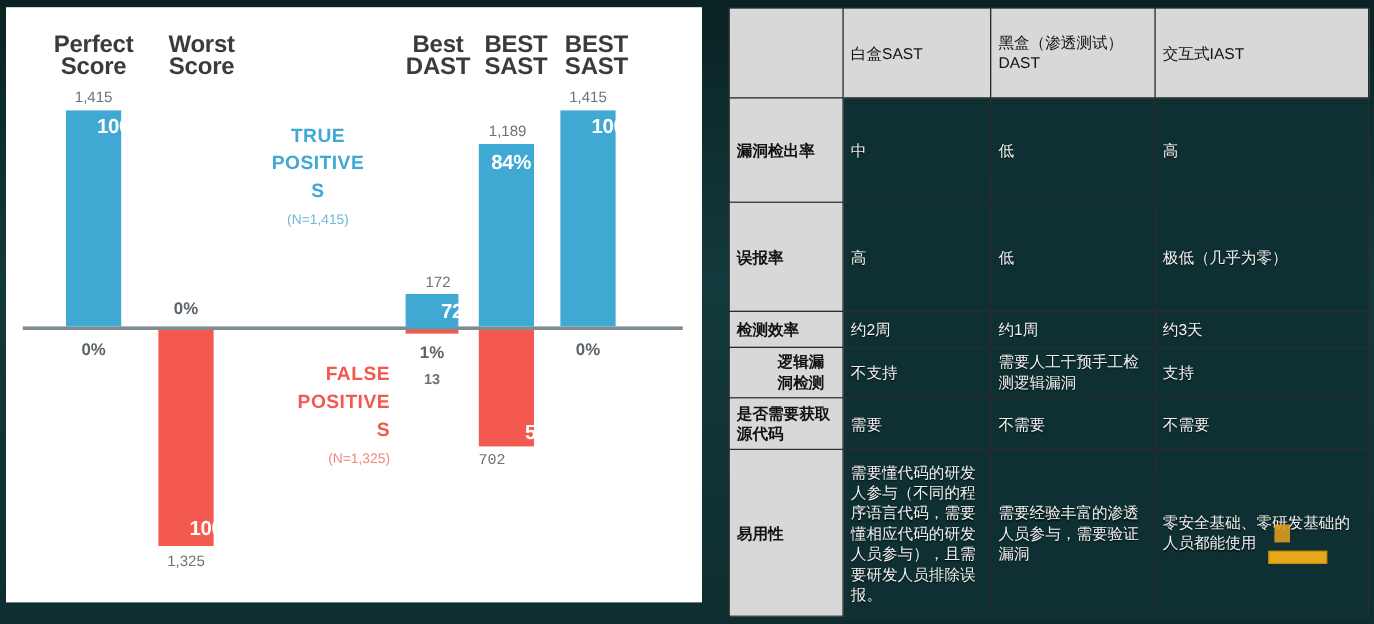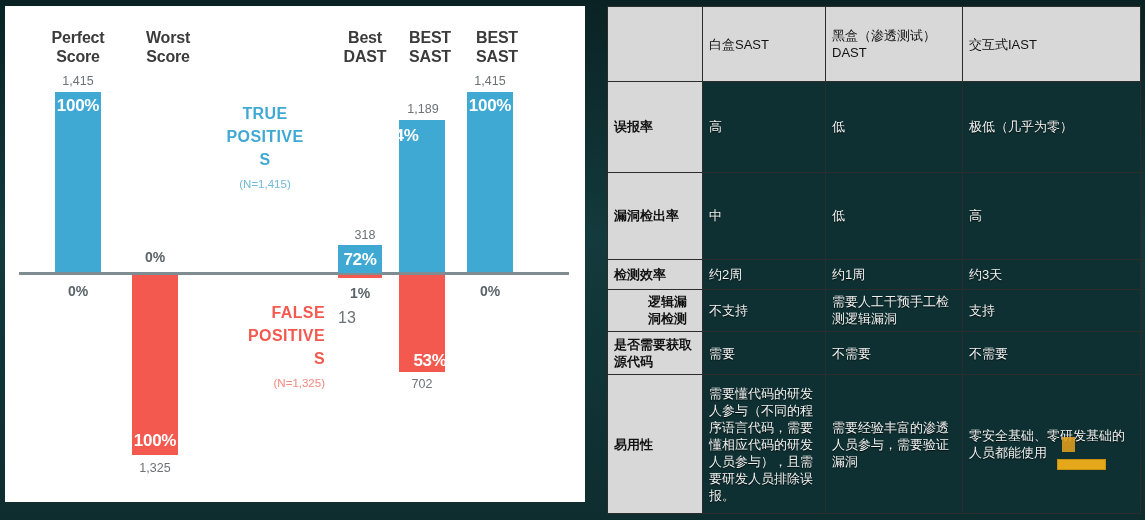--- a/index.html
+++ b/index.html
@@ -24,37 +24,37 @@
   .chart-inner{position:absolute;inset:0;}
   .axis-line{
     position:absolute;left:14px;top:266px;width:550px;height:3px;
     background:#7f8c91;
   }
   .bar{position:absolute;}
   .bar-blue{background:#3fa9d4;}
   .bar-red{background:#f4594f;}
   .col-head{
     position:absolute;text-align:center;
-    color:#3b3b3b;font-weight:bold;font-size:16px;line-height:19px;
+    color:#3b3b3b;font-weight:bold;font-size:20px;line-height:19px;
     letter-spacing:-.2px;
   }
   .val-top{
     position:absolute;text-align:center;color:#6c7276;
     font-size:12.5px;font-weight:normal;
   }
   .val-in{
     position:absolute;text-align:center;color:#ffffff;
-    font-size:17px;font-weight:bold;letter-spacing:-.3px;
+    font-size:17px;font-weight:bold;letter-spacing:-.3px;padding-left:24px;
   }
   .val-out{
     position:absolute;text-align:center;color:#5a6469;
     font-size:14px;font-weight:bold;
   }
   .val-sub{
-    position:absolute;color:#6c7276;font-size:16px;
+    position:absolute;text-align:center;color:#6c7276;font-size:12px;font-weight:bold;
   }
   .tp-block{
     position:absolute;left:200px;top:96px;width:120px;text-align:center;
     color:#3fa9d4;font-weight:bold;font-size:16px;line-height:23px;
     letter-spacing:.4px;
   }
   .tp-block .nsub{
     display:block;font-size:11.5px;font-weight:normal;color:#6fb9d8;
     letter-spacing:0;margin-top:2px;
   }
@@ -160,33 +160,33 @@
         <span class="nsub">(N=1,415)</span>
       </div>
 
       <div class="fp-block">
         <span>FALSE</span><br>
         <span>POSITIVE</span><br>
         <span>S</span>
         <span class="nsub">(N=1,325)</span>
       </div>
 
-      <div class="val-top" style="left:327px;top:222px;width:66px;">318</div>
+      <div class="val-top" style="left:327px;top:222px;width:66px;">172</div>
       <div class="bar bar-blue" style="left:333px;top:239px;width:44px;height:28px;"></div>
       <div class="val-in" style="left:333px;top:244px;width:44px;">72%</div>
       <div class="bar bar-red" style="left:333px;top:269px;width:44px;height:3px;"></div>
       <div class="val-out" style="left:333px;top:279px;width:44px;">1%</div>
       <div class="val-sub" style="left:333px;top:303px;width:44px;">13</div>
 
       <div class="val-top" style="left:385px;top:96px;width:66px;">1,189</div>
       <div class="bar bar-blue" style="left:394px;top:114px;width:46px;height:152px;"></div>
       <div class="val-in" style="left:374px;top:120px;width:46px;">84%</div>
       <div class="bar bar-red" style="left:394px;top:269px;width:46px;height:97px;"></div>
       <div class="val-in" style="left:394px;top:345px;width:62px;">53%</div>
-      <div class="val-top" style="left:384px;top:371px;width:66px;">702</div>
+      <div class="val-top" style="left:372px;top:371px;width:66px;font-family:Liberation Mono, monospace;">702</div>
 
       <div class="val-top" style="left:452px;top:68px;width:66px;">1,415</div>
       <div class="bar bar-blue" style="left:462px;top:86px;width:46px;height:180px;"></div>
       <div class="val-in" style="left:462px;top:90px;width:46px;">100%</div>
       <div class="val-out" style="left:462px;top:277px;width:46px;">0%</div>
 
     </div>
   </div>
 
   <div class="table-wrap">
@@ -203,32 +203,32 @@
           <th class="hdr-cell">白盒SAST</th>
           <th class="hdr-cell">
             <span>黑盒（渗透测试）</span><br>
             <span>DAST</span>
           </th>
           <th class="hdr-cell">交互式IAST</th>
         </tr>
       </thead>
       <tbody>
         <tr>
+          <td class="rowlabel" style="height:78px;">漏洞检出率</td>
+          <td class="cell">中</td>
+          <td class="cell">低</td>
+          <td class="cell">高</td>
+        </tr>
+        <tr>
           <td class="rowlabel" style="height:81px;">误报率</td>
           <td class="cell">高</td>
           <td class="cell">低</td>
           <td class="cell">极低（几乎为零）</td>
         </tr>
         <tr>
-          <td class="rowlabel" style="height:78px;">漏洞检出率</td>
-          <td class="cell">中</td>
-          <td class="cell">低</td>
-          <td class="cell">高</td>
-        </tr>
-        <tr>
           <td class="rowlabel" style="height:22px;">检测效率</td>
           <td class="cell">约2周</td>
           <td class="cell">约1周</td>
           <td class="cell">约3天</td>
         </tr>
         <tr>
           <td class="rowlabel" style="height:33px;padding-left:40px;">逻辑漏洞检测</td>
           <td class="cell">不支持</td>
           <td class="cell">需要人工干预手工检测逻辑漏洞</td>
           <td class="cell">支持</td>

